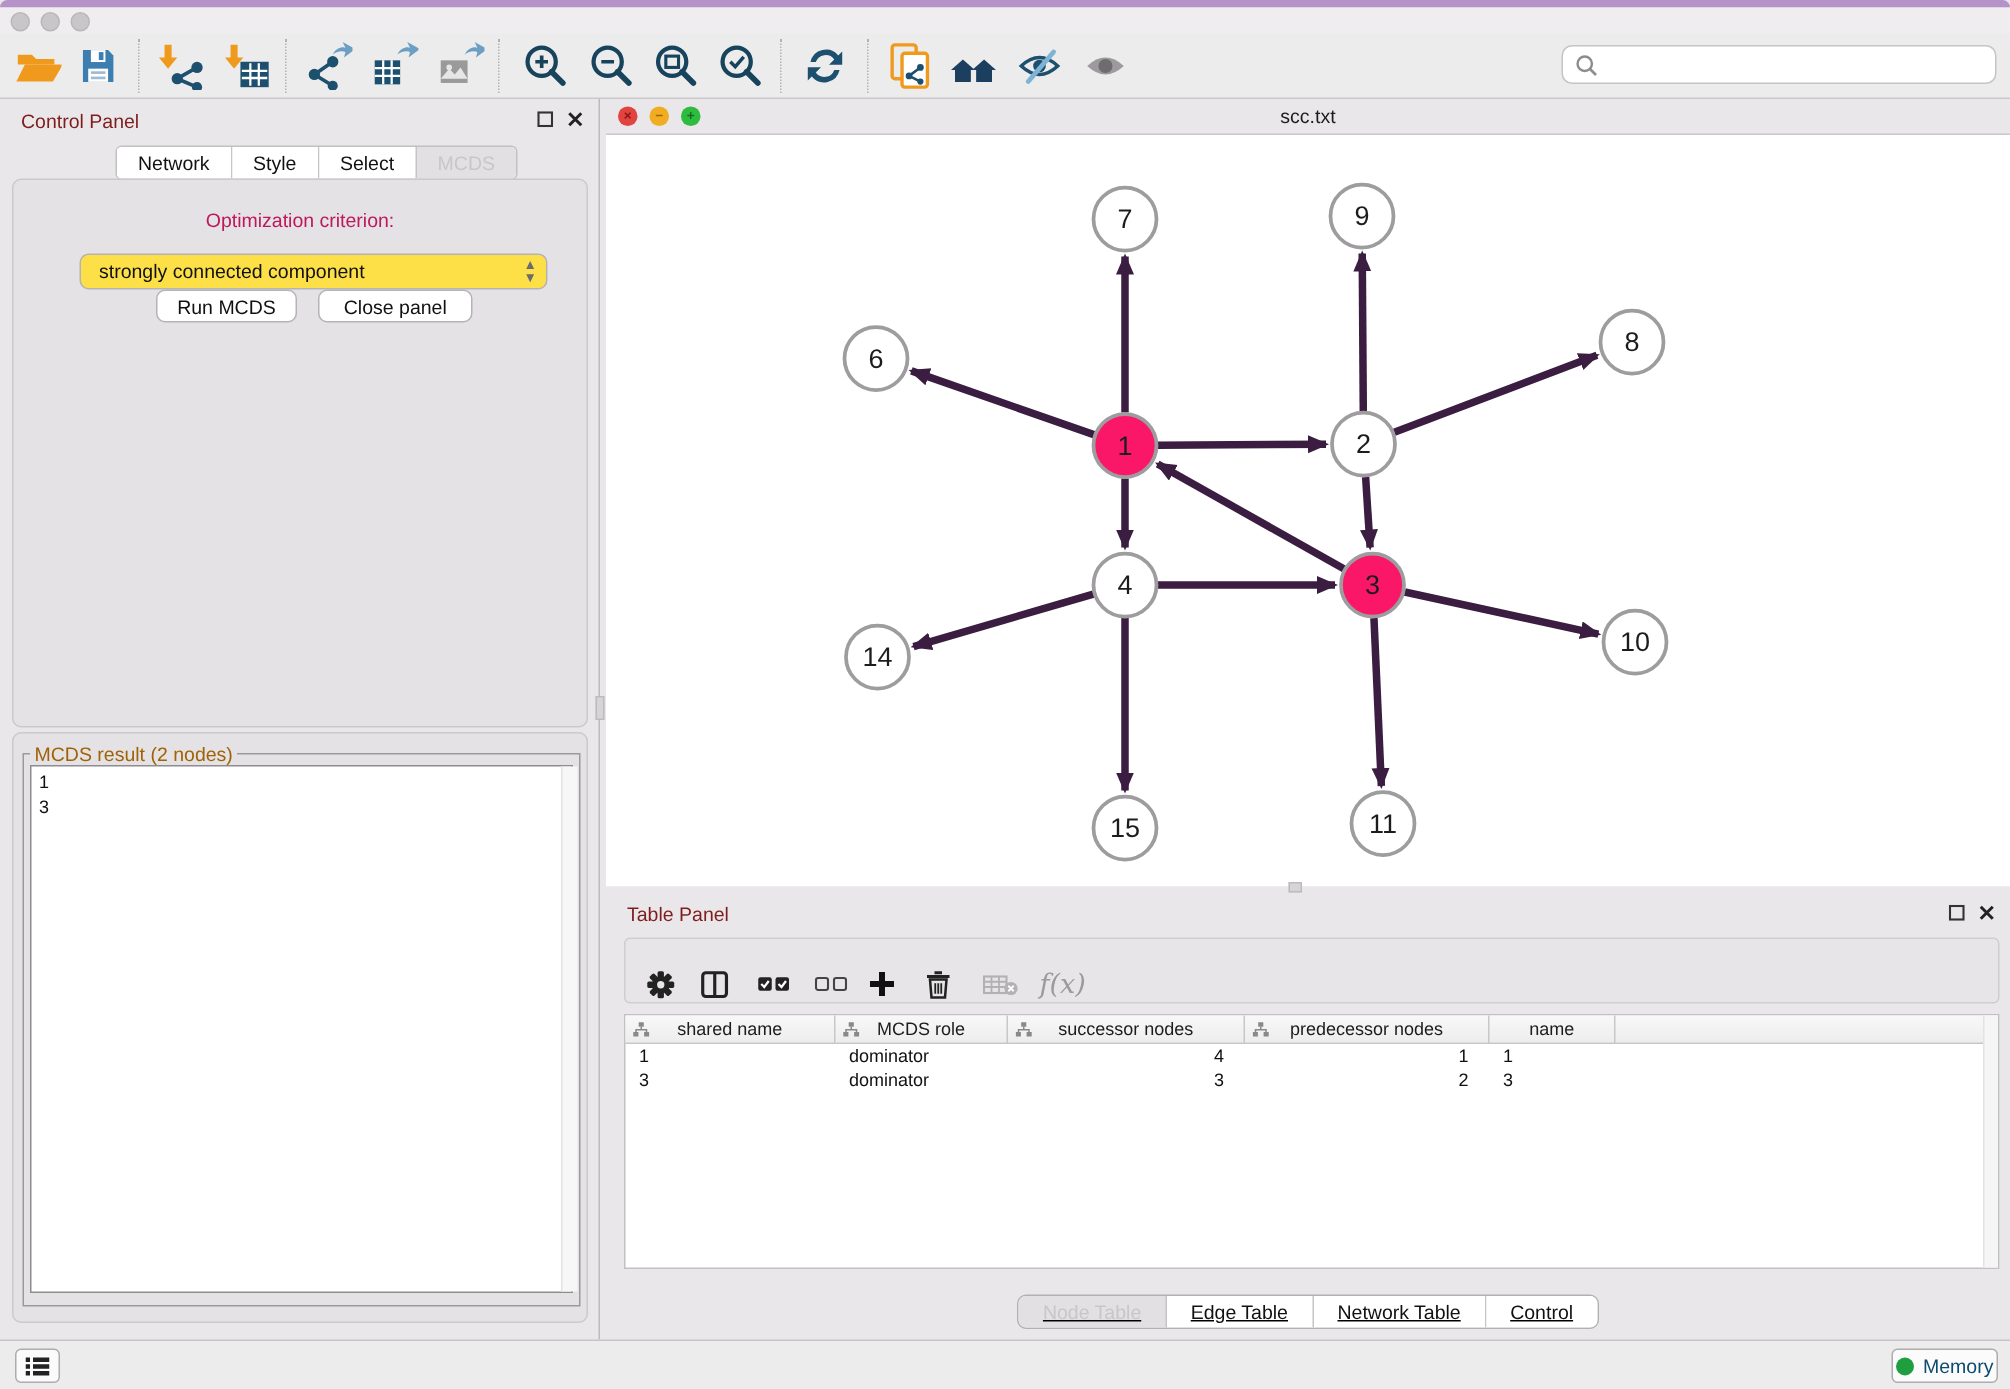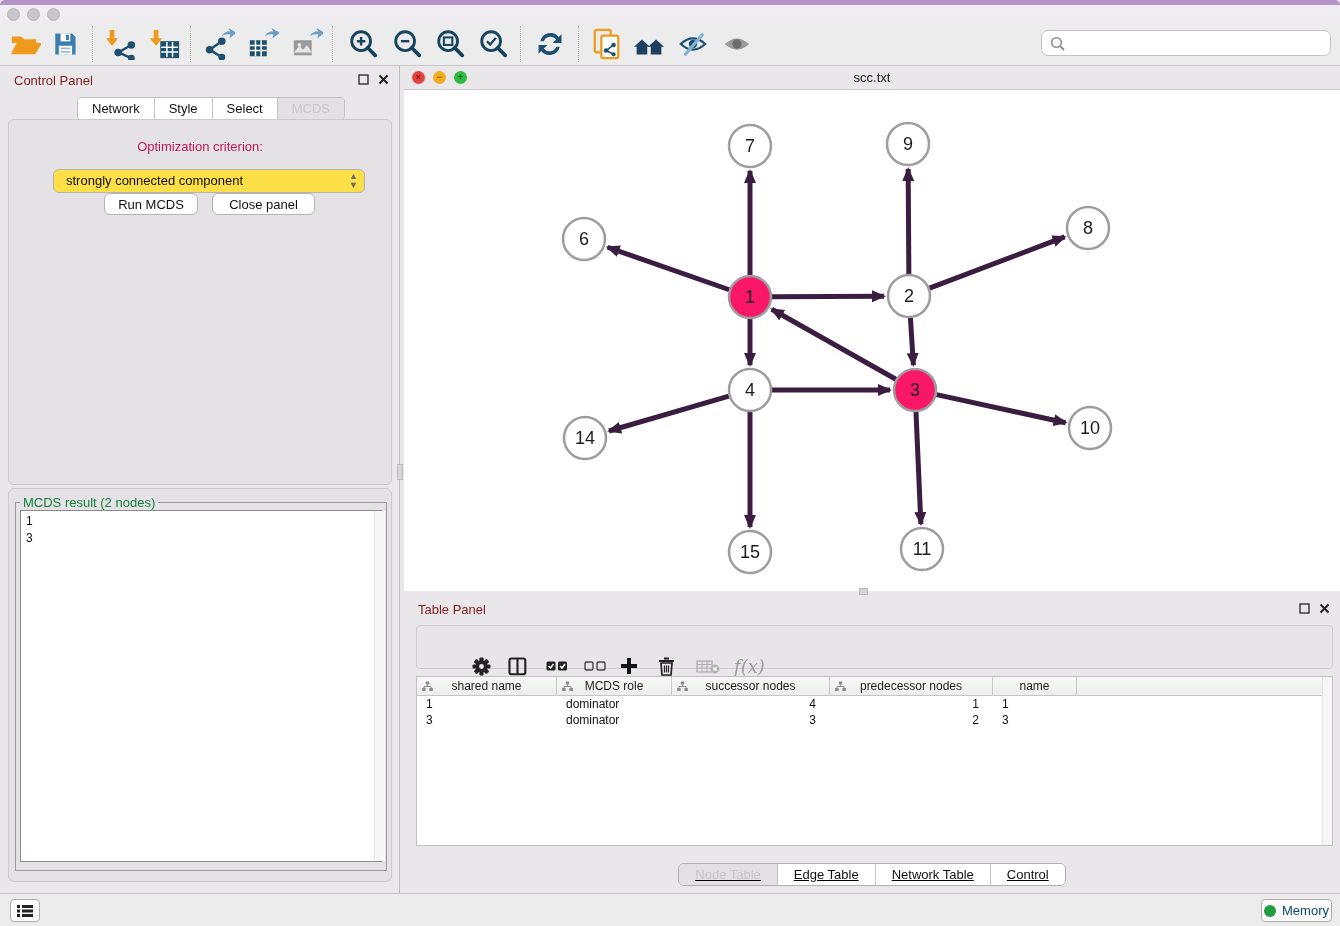--- a/index.html
+++ b/index.html
@@ -43,21 +43,21 @@
   .tab.active { background:#e2e0e2; color:#c9c6c9; }
   .btn { background:#fff; border:1px solid #b5b3b5; border-radius:6px;
     font-size:13px; color:#111; text-align:center; cursor:default; }
   #opt-select { position:absolute; left:44px; top:39px; width:312px; height:24px;
     background:#fde047; border:1px solid #b5b3b5; border-radius:6px; font-size:13px;
     color:#111; line-height:22px; padding-left:12px;margin-top:10px; }
   #opt-select .spin { position:absolute; right:6px; top:2px; color:#6b6b6b;
     font-size:9px; line-height:9px; text-align:center; }
   fieldset#mcds-result { position:absolute; left:6px; top:6px; width:372px;
     height:376px; border:1px solid #9b999b; padding:0 4px 4px 4px; }
-  fieldset#mcds-result legend { font-size:13px; color:#15803d; padding:0 3px; }
+  fieldset#mcds-result legend { font-size:13px; color:#a16207; padding:0 3px; }
   #result-text { position:relative; width:100%; height:352px; background:#fff;
     border:1px solid #8e8c8e; font-size:12px; line-height:17px; padding:2px 5px;
     white-space:pre-line; color:#111; }
   #result-scroll { position:absolute; right:1px; top:1px; width:11px; height:350px;
     background:#f7f7f7; border-left:1px solid #e3e3e3; }
 
   
   #net-title { left:404px; top:66px; width:936px; height:24px; background:#e9e7e9;
     border-bottom:1px solid #c9c7c9; }
   #net-title .title { position:absolute; left:0; right:0; top:4px; text-align:center;
@@ -65,21 +65,21 @@
   .nt { position:absolute; top:5px; width:13px; height:13px; border-radius:50%;
     font-size:9px; font-weight:bold; text-align:center; line-height:12px; }
   #net-canvas { left:404px; top:90px; width:936px; height:501px; background:#fff; }
   #net-splitter { left:404px; top:591px; width:936px; height:5px; background:#e9e7e9; }
   .grab { background:#d6d4d6; border:1px solid #bdbbbd; }
 
   
   #table-panel { left:404px; top:596px; width:936px; height:297px; background:#e9e7e9; }
   #tp-toolbar { position:absolute; left:12px; top:29px; width:917px; height:44px;
     background:#e7e5e7; border:1px solid #cfcdcf; border-radius:4px; }
-  .tp-icon { position:absolute; top:26px; height:28px; display:flex; align-items:center;margin-left:41px; }
+  .tp-icon { position:absolute; top:16px; height:28px; display:flex; align-items:center; }
   #tbl { position:absolute; left:12px; top:80px; width:917px; height:170px;
     background:#fff; border:1px solid #c2c0c2; }
   #tbl-head { display:flex; height:19px; border-bottom:1px solid #c6c4c6;
     background:linear-gradient(#f8f8f8,#ededed); }
   .th { position:relative; height:19px; border-right:1px solid #c9c7c9;
     font-size:12px; color:#1c1c1c; text-align:center; line-height:18px; }
   .th svg { position:absolute; left:5px; top:4px; }
   .tr { display:flex; height:16px; }
   .td { font-size:12px; color:#111; line-height:16px; overflow:hidden;
     white-space:nowrap; }

